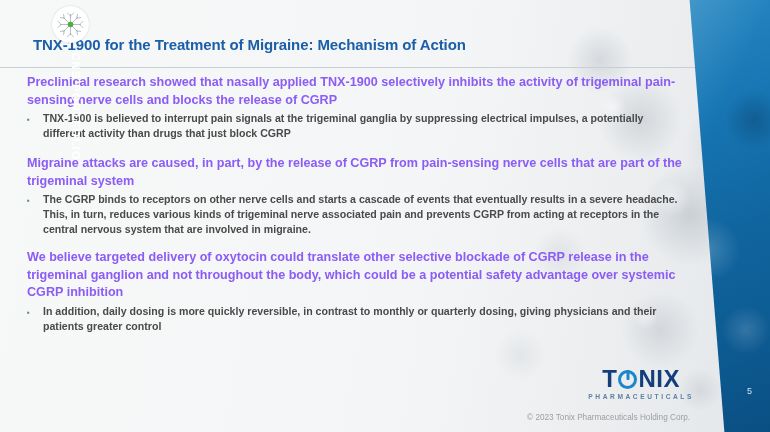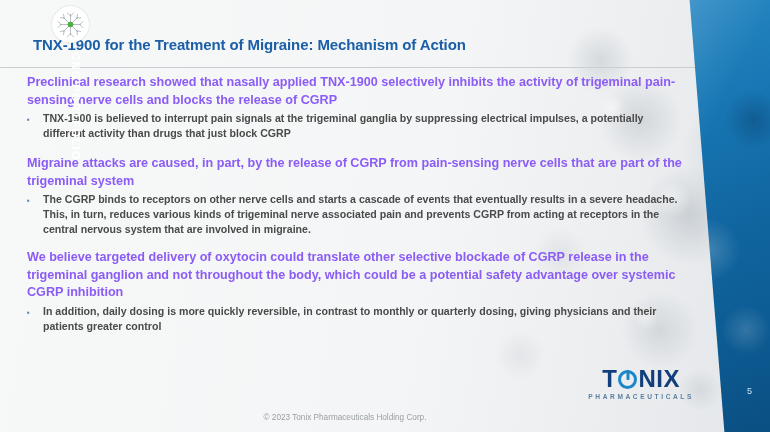--- a/index.html
+++ b/index.html
@@ -161,21 +161,21 @@
   
   .block-1 { margin-bottom: 14px; }
   .block-2 { margin-bottom: 12px; }
 
   
   .footer-copy {
     position: absolute;
     left: 0;
     right: 0;
     bottom: 10px;
-    text-align: center;
+    text-align: right;
     color: #9aa0a4;
     font-size: 8.2px;
     padding-right: 80px;
   }
 
   
   .logo {
     position: absolute;
     right: 76px;
     bottom: 31px;

